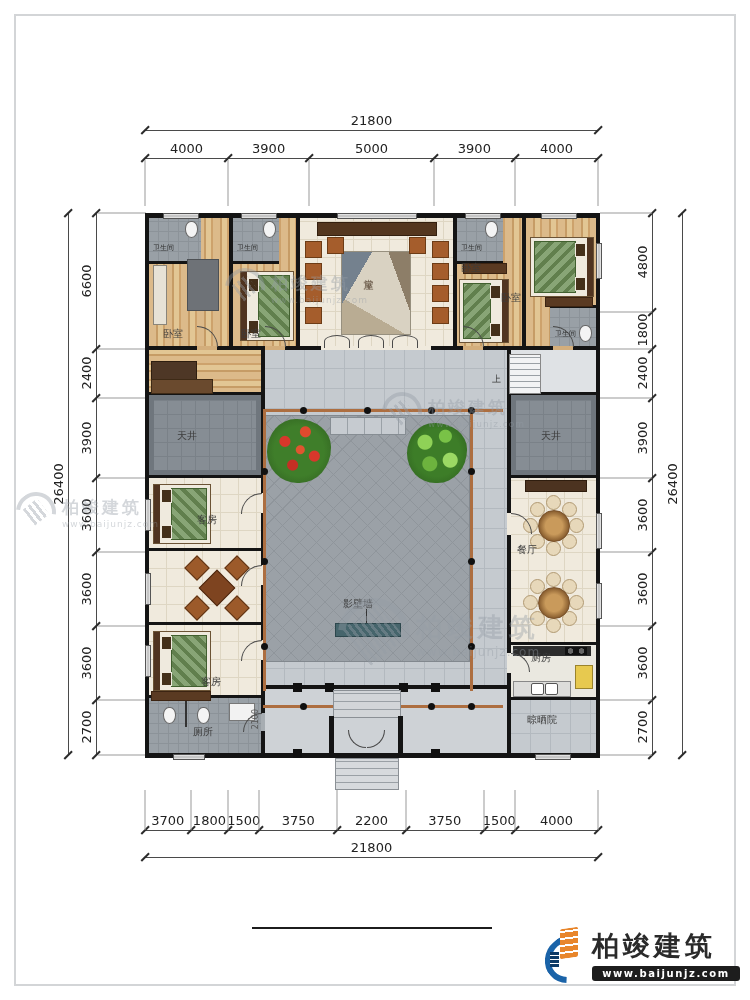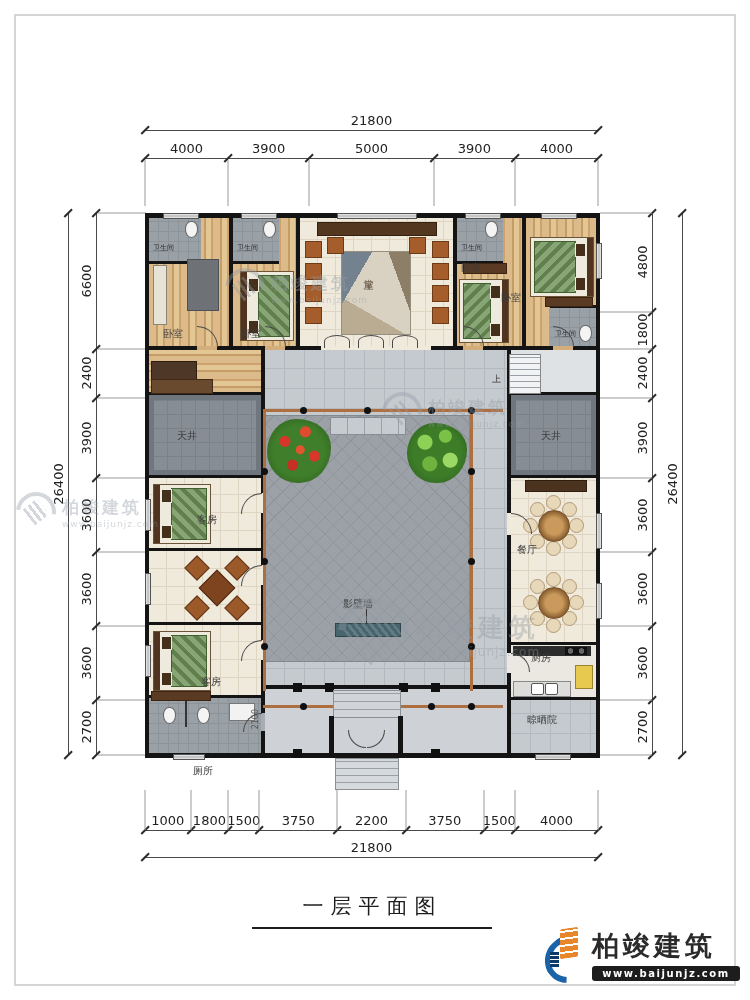--- a/index.html
+++ b/index.html
@@ -96,21 +96,21 @@
       <div class="tick" style="left: 36.2385%;"></div>
       <div class="ext" style="left: 36.2385%;"></div>
       <div class="tick" style="left: 63.7615%;"></div>
       <div class="ext" style="left: 63.7615%;"></div>
       <div class="tick" style="left: 81.6514%;"></div>
       <div class="ext" style="left: 81.6514%;"></div>
       <div class="tick" style="left: 100%;"></div>
       <div class="ext" style="left: 100%;"></div>
     </div>
   <div class="dim-h" id="db-segs" style="left:145px;top:830px;width:453px;">
-      <div class="dim-lab" style="left: 5.04587%;">1000</div>
+      <div class="dim-lab" style="left: 5.04587%;">3700</div>
       <div class="dim-lab" style="left: 14.2202%;">1800</div>
       <div class="dim-lab" style="left: 21.789%;">1500</div>
       <div class="dim-lab" style="left: 33.8303%;">3750</div>
       <div class="dim-lab" style="left: 50%;">2200</div>
       <div class="dim-lab" style="left: 66.1697%;">3750</div>
       <div class="dim-lab" style="left: 78.211%;">1500</div>
       <div class="dim-lab" style="left: 90.8257%;">4000</div>
       <div class="tick" style="left: 0%;"></div>
       <div class="ext" style="left: 0%;"></div>
       <div class="tick" style="left: 10.0917%;"></div>
@@ -440,21 +440,21 @@
     <div class="lab" style="left:316px;top:48px;">卧室</div>
     <div class="lab" style="left:356px;top:78px;">卧室</div>
     <div class="lab sm" style="left:8px;top:30px;">卫生间</div>
     <div class="lab sm" style="left:92px;top:30px;">卫生间</div>
     <div class="lab sm" style="left:316px;top:30px;">卫生间</div>
     <div class="lab sm" style="left:410px;top:116px;">卫生间</div>
     <div class="lab" style="left:32px;top:216px;">天井</div>
     <div class="lab" style="left:396px;top:216px;">天井</div>
     <div class="lab" style="left:52px;top:300px;">客房</div>
     <div class="lab" style="left:56px;top:462px;">客房</div>
-    <div class="lab" style="left:48px;top:551px;">厕所</div>
+    <div class="lab" style="left:48px;top:512px;">厕所</div>
     <div class="lab" style="left:372px;top:330px;">餐厅</div>
     <div class="lab" style="left:386px;top:438px;">厨房</div>
     <div class="lab" style="left:382px;top:500px;">晾晒院</div>
   </div>
 
   <div class="wm" style="left:225px;top:268px;">
     <span class="glyph"></span>
     <span>
         <div class="t1">柏竣建筑</div>
         <div class="t2">www.baijunjz.com</div>
@@ -475,21 +475,20 @@
       </span>
   </div>
   <div class="wm big" style="left:338px;top:598px;">
     <span class="glyph"></span>
     <span>
         <div class="t1">柏竣建筑</div>
         <div class="t2">www.baijunjz.com</div>
       </span>
   </div>
 
-  <div id="title">一层平面图</div>
   <div id="title-line"></div>
 
   <div id="logo">
     <div class="swoosh"></div>
     <div class="bldg"></div>
     <div class="blk"></div>
     <div class="lname">柏竣建筑</div>
     <div class="lbar">www.baijunjz.com</div>
   </div>
 </div>

